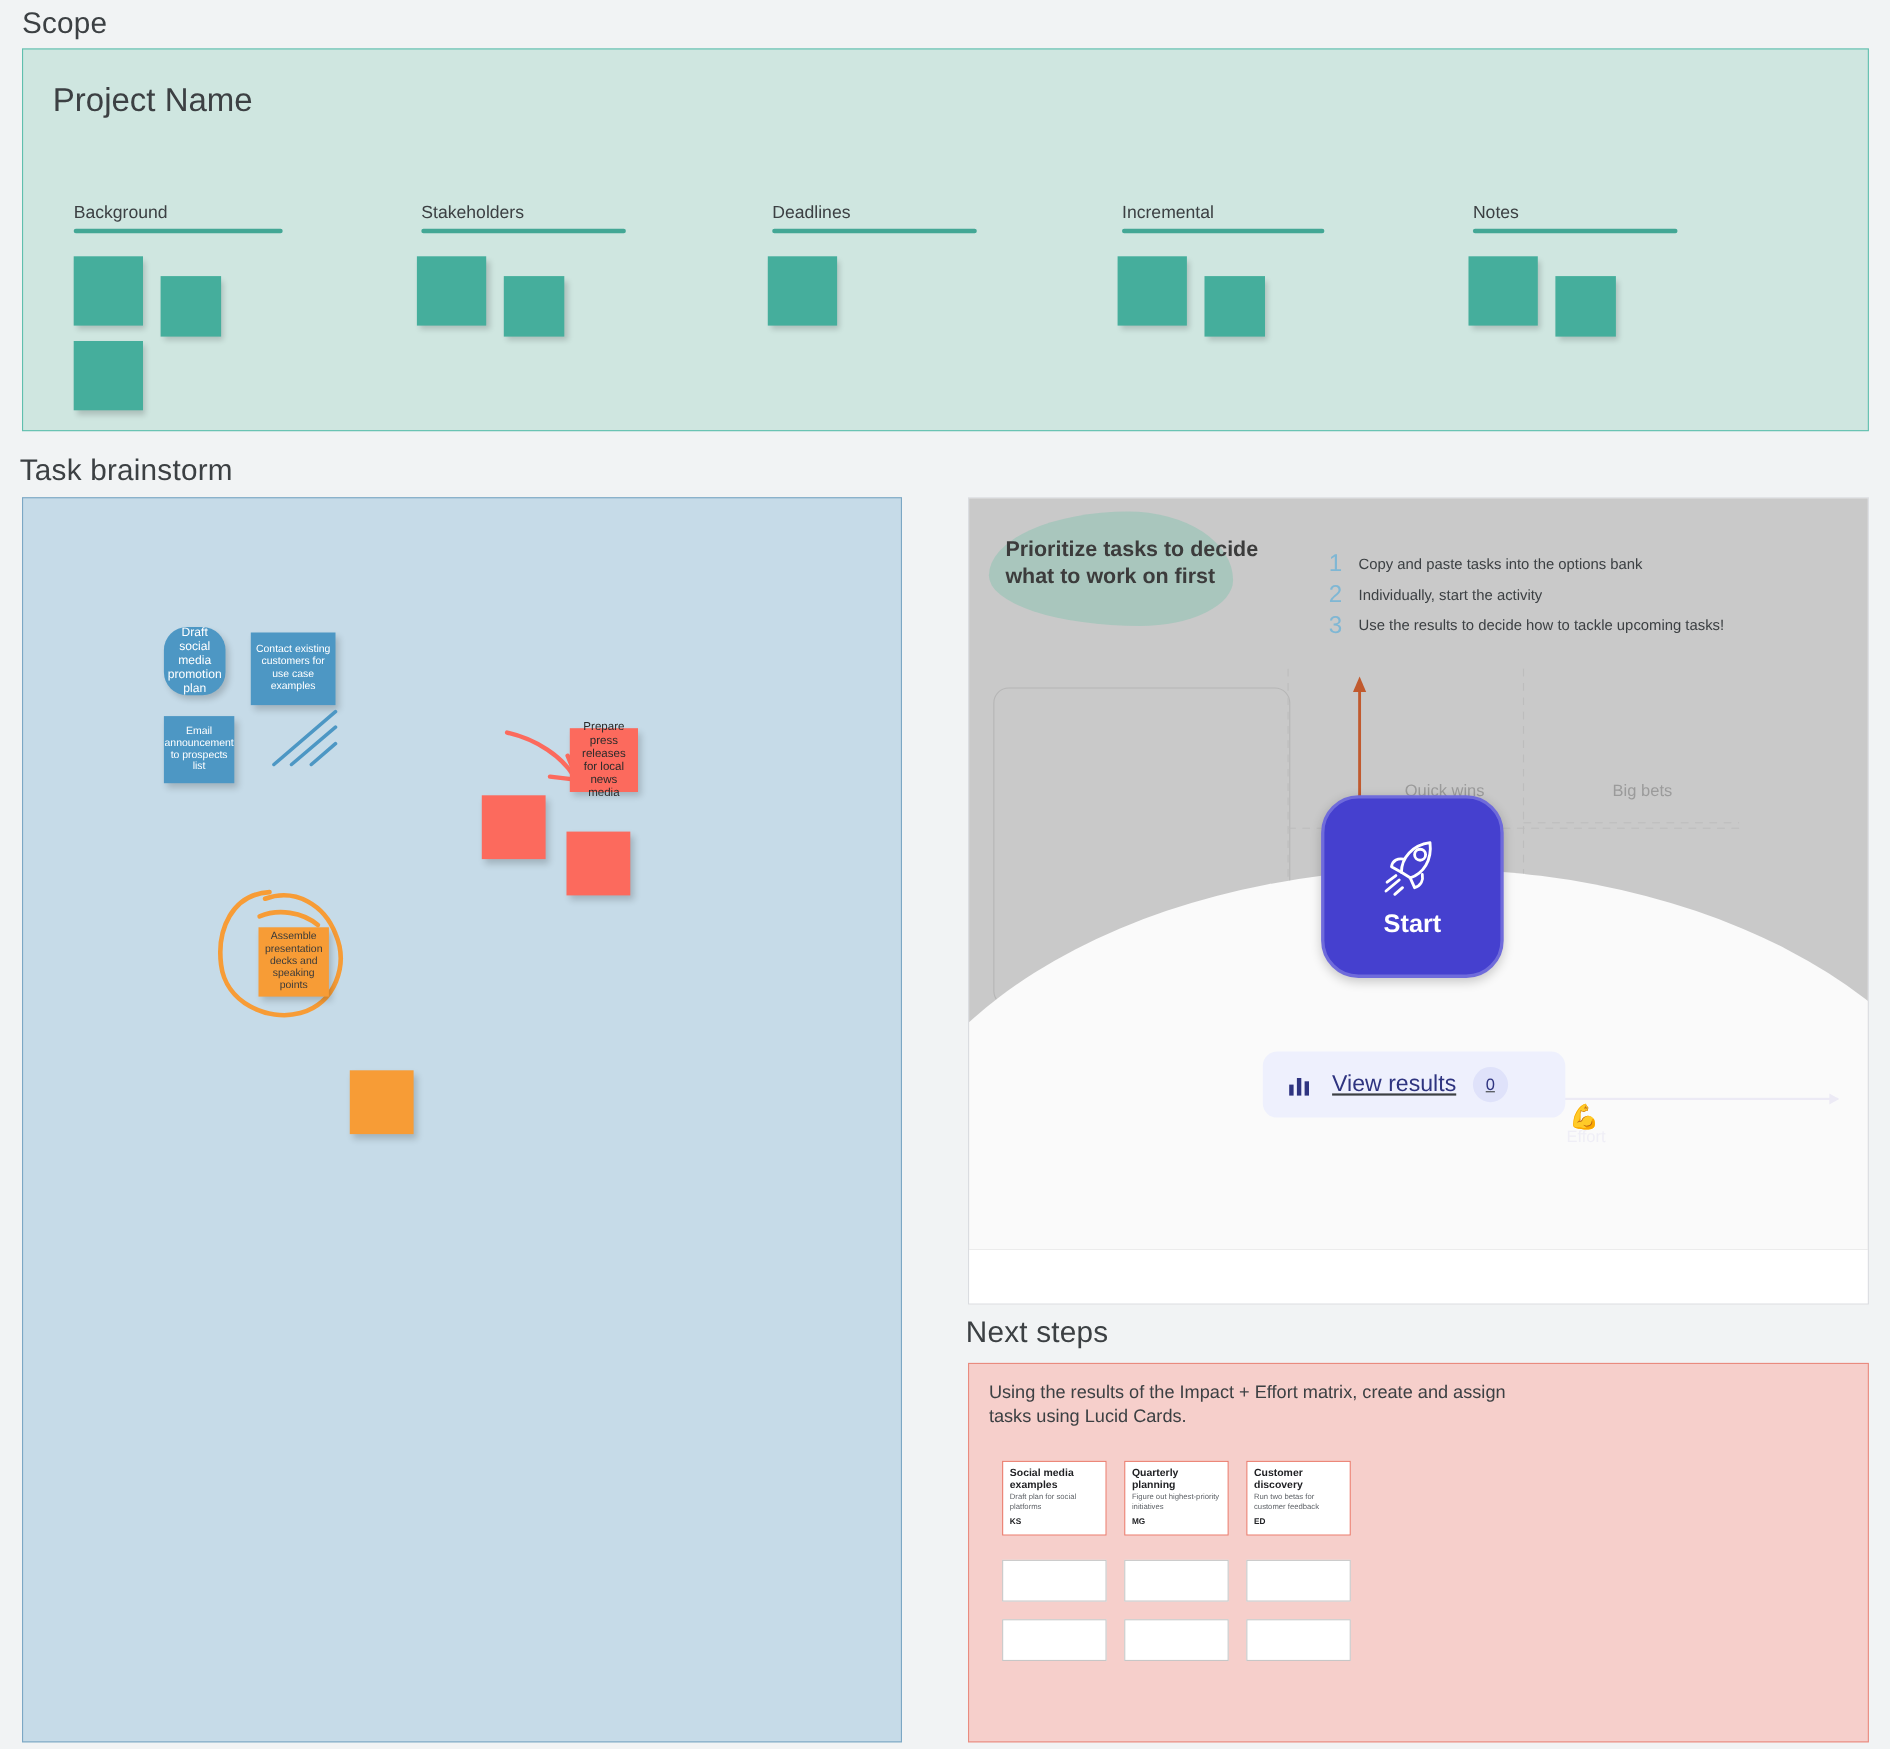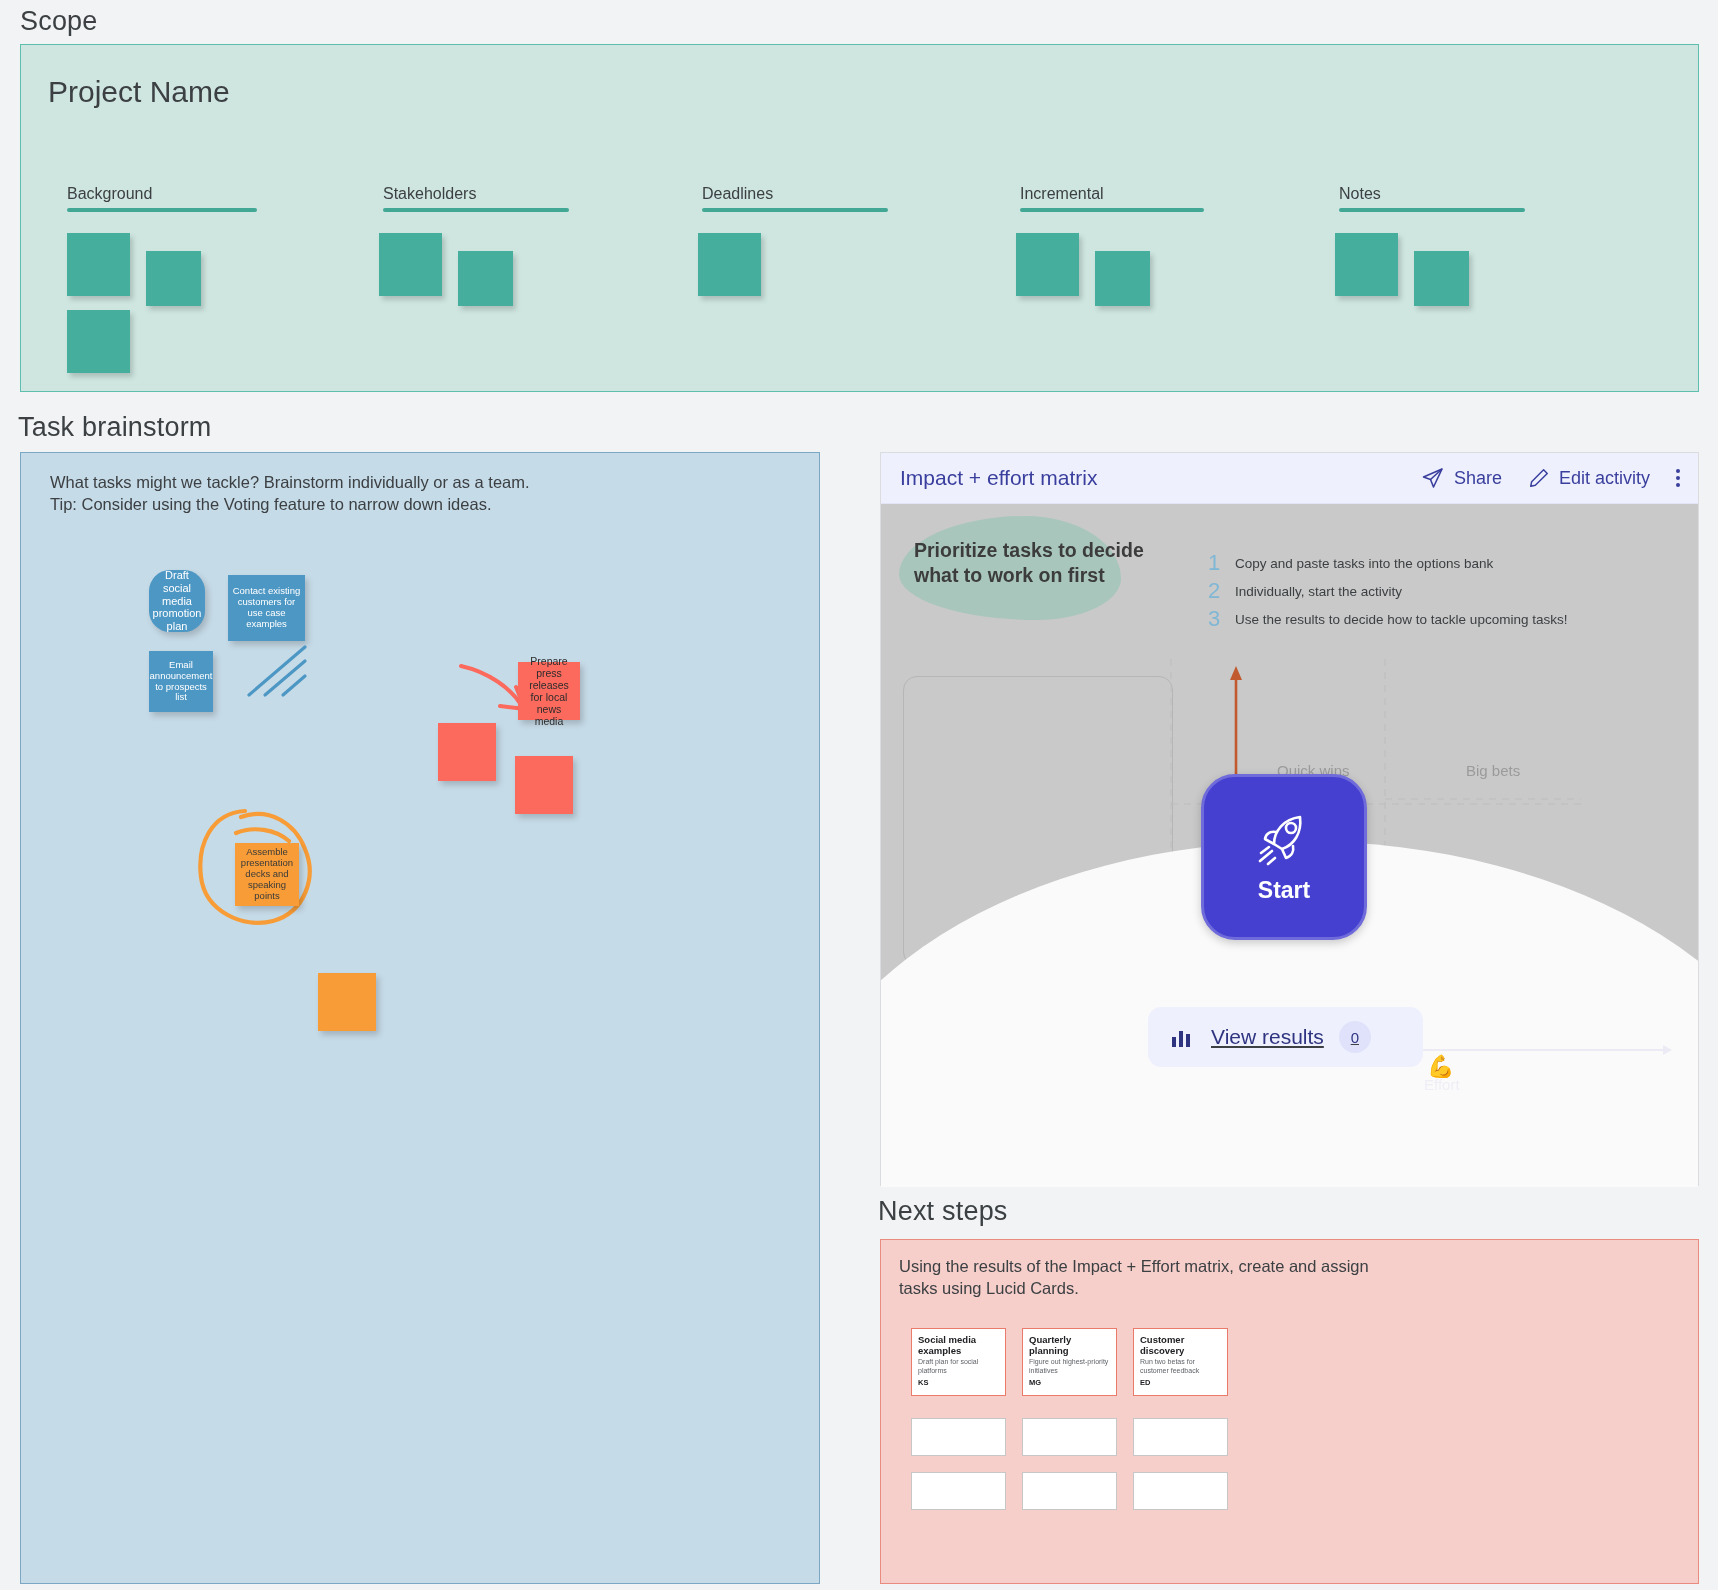--- a/index.html
+++ b/index.html
@@ -242,24 +242,20 @@
     <div class="col-label">Notes</div>
     <div class="col-rule"></div>
   </div>
   <div class="note" style="left:1314px; top:188px; width:63px; height:63px;"></div>
   <div class="note" style="left:1393px; top:206px; width:55px; height:55px;"></div>
 </div>
 
 <div class="section-title" id="brainstorm-title">Task brainstorm</div>
 
 <div id="brainstorm-panel">
-  <div id="brainstorm-prompt">
-    <div>What tasks might we tackle? Brainstorm individually or as a team.</div>
-    <div>Tip: Consider using the Voting feature to narrow down ideas.</div>
-  </div>
 
   <div class="sticky blue" style="left:128px; top:117px; width:56px; height:62px;border-radius:21px;">Draft social media promotion plan</div>
   <div class="sticky blue" style="left:207px; top:122px; width:77px; height:66px; font-size:9.5px;">Contact existing customers for use case examples</div>
   <div class="sticky blue" style="left:128px; top:198px; width:64px; height:61px; font-size:9.5px;">Email announcement to prospects list</div>
 
   <svg class="doodle" style="left:222px; top:190px;" width="70" height="60" viewBox="0 0 70 60">
     <g stroke="#4d97c4" stroke-width="3.2" stroke-linecap="round" fill="none">
       <line x1="6" y1="52" x2="62" y2="4"></line>
       <line x1="22" y1="52" x2="62" y2="18"></line>
       <line x1="40" y1="52" x2="62" y2="33"></line>
@@ -279,44 +275,20 @@
     <path d="M52 18 C 18 20, 4 52, 8 84 C 12 118, 50 136, 80 128 C 112 119, 124 84, 112 56 C 102 30, 76 14, 48 24" stroke="#f79c36" stroke-width="4.2" fill="none" stroke-linecap="round"></path>
     <path d="M43 40 C 60 33, 82 36, 96 48" stroke="#f79c36" stroke-width="4.2" fill="none" stroke-linecap="round"></path>
   </svg>
 
   <div class="sticky orange" style="left:214px; top:390px; width:64px; height:63px; font-size:9.5px;">Assemble presentation decks and speaking points</div>
   <div class="sticky orange blank" style="left:297px; top:520px; width:58px; height:58px;"></div>
 </div>
 
 <div id="matrix-card">
 
-  <div id="matrix-header">
-    <div class="title">Impact + effort matrix</div>
-
-    <div class="hdr-btn">
-      <svg width="24" height="24" viewBox="0 0 24 24">
-        <path d="M21 3 L2.5 11 L9.5 13.5 L12.5 21 Z" fill="none" stroke="#3a3f9e" stroke-width="1.6" stroke-linejoin="round"></path>
-        <path d="M21 3 L9.5 13.5" fill="none" stroke="#3a3f9e" stroke-width="1.6"></path>
-      </svg>
-      <span>Share</span>
-    </div>
-
-    <div class="hdr-btn">
-      <svg width="22" height="22" viewBox="0 0 24 24">
-        <path d="M17 3 L21 7 L8 20 L3 21 L4 16 Z" fill="none" stroke="#3a3f9e" stroke-width="1.6" stroke-linejoin="round"></path>
-      </svg>
-      <span>Edit activity</span>
-    </div>
-
-    <div class="kebab">
-        <i></i>
-        <i></i>
-        <i></i>
-      </div>
-  </div>
 
   <div id="matrix-body">
 
     <div class="quadbox" style="left:22px; top:172px; width:270px; height:290px;"></div>
 
     <div class="quadlabel" style="left:396px; top:258px;">Quick wins</div>
     <div class="quadlabel" style="left:585px; top:258px;">Big bets</div>
     <div class="quadlabel faint" style="left:380px; top:455px;">Incremental</div>
     <div class="quadlabel faint" style="left:585px; top:455px;">Money pit</div>
 

